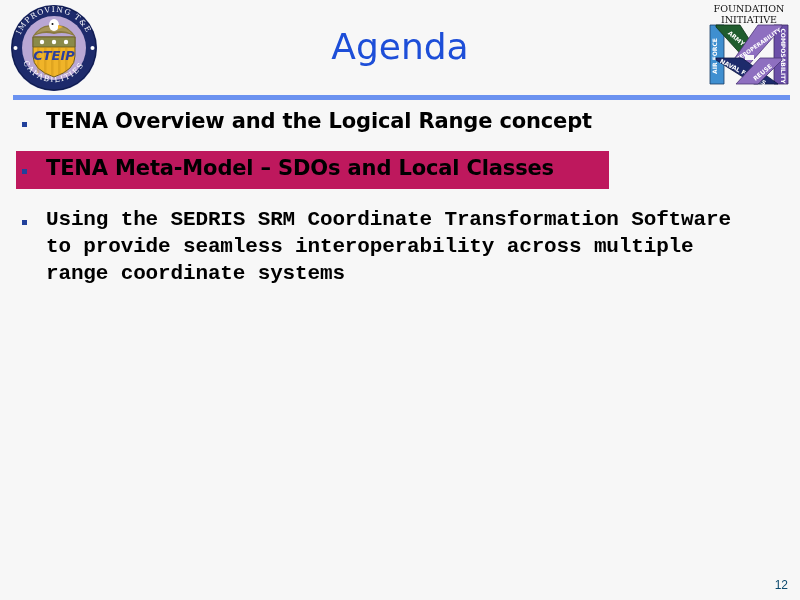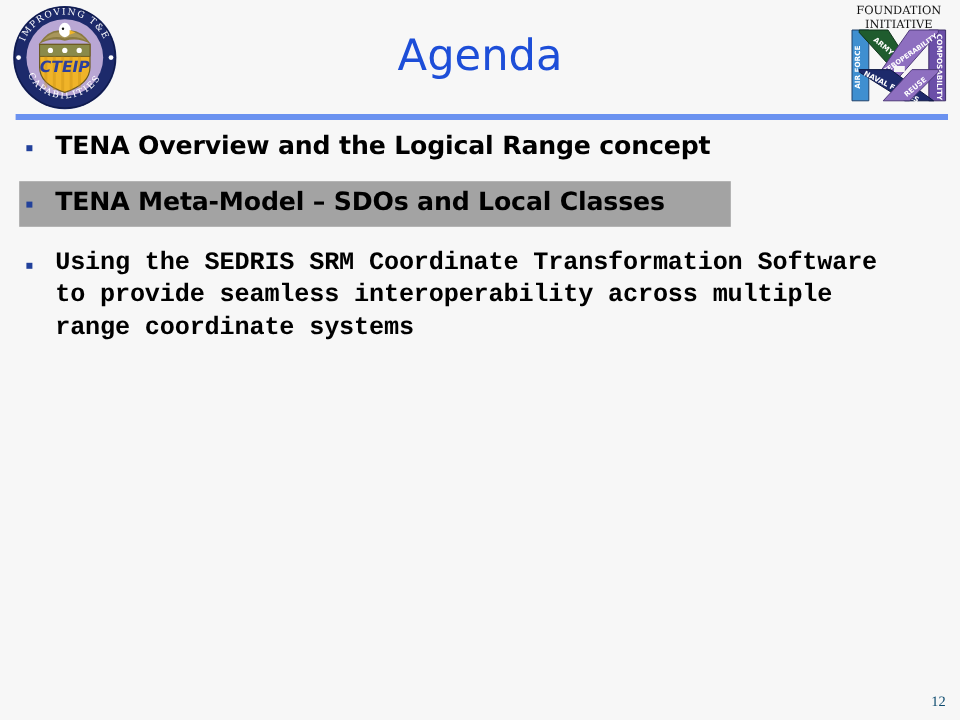--- a/index.html
+++ b/index.html
@@ -82,21 +82,21 @@
   }
 
   .bullet {
     position: relative;
     display: flex;
     align-items: flex-start;
     padding: 4px 16px 4px 0;
   }
 
   .bullet.highlight {
-    background: #a3a3a3;
+    background: #be185d;
     margin-left: 16px;
     padding-left: 0px;
     width: 577px;
   }
 
   .bullet-marker {
     flex: 0 0 auto;
     width: 24px;
     margin-left: 22px;
     color: #22419b;
@@ -132,21 +132,21 @@
   .bullet.b3 { margin-top: 13px; }
   .bullet.b3 .bullet-text { max-width: 712px; font-family: Liberation Mono, monospace; }
 
   
   .page-number {
     position: absolute;
     right: 12px;
     bottom: 8px;
     font-size: 12px;
     color: #0c4a6e;
-    font-family: Liberation Serif, serif;
+    font-family: Liberation Sans, sans-serif;
   }
 </style>
 </head>
 <body>
 
 <div class="slide">
 
   <div class="header">
 
     <div class="cteip-logo">

